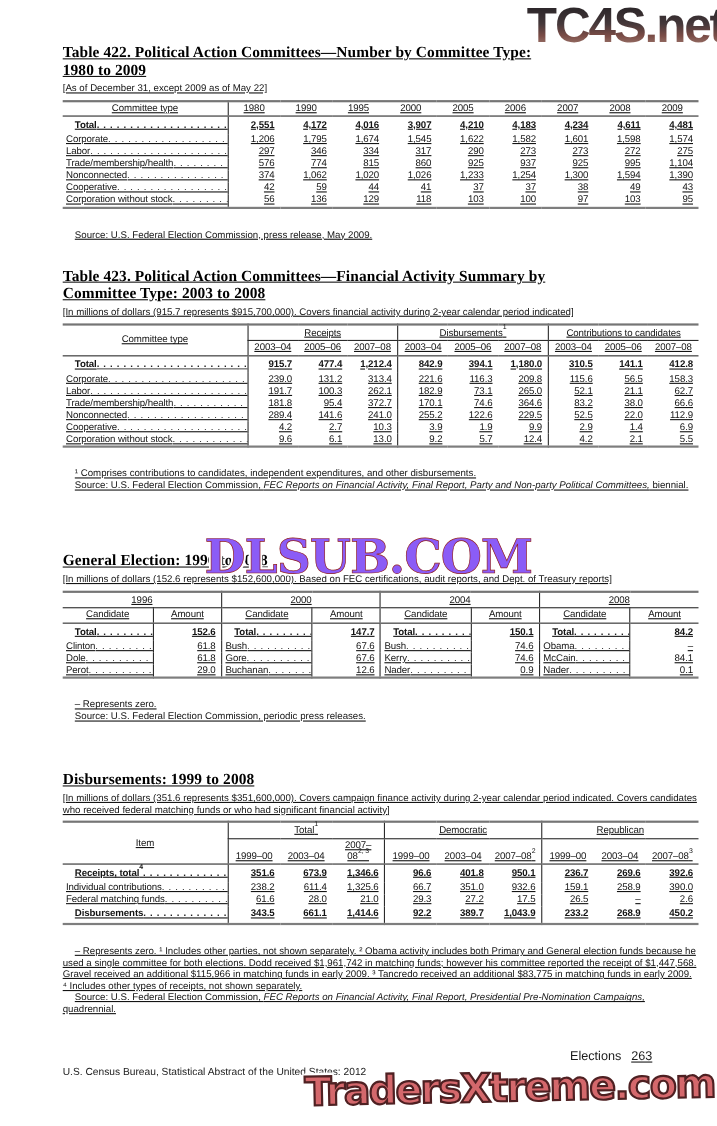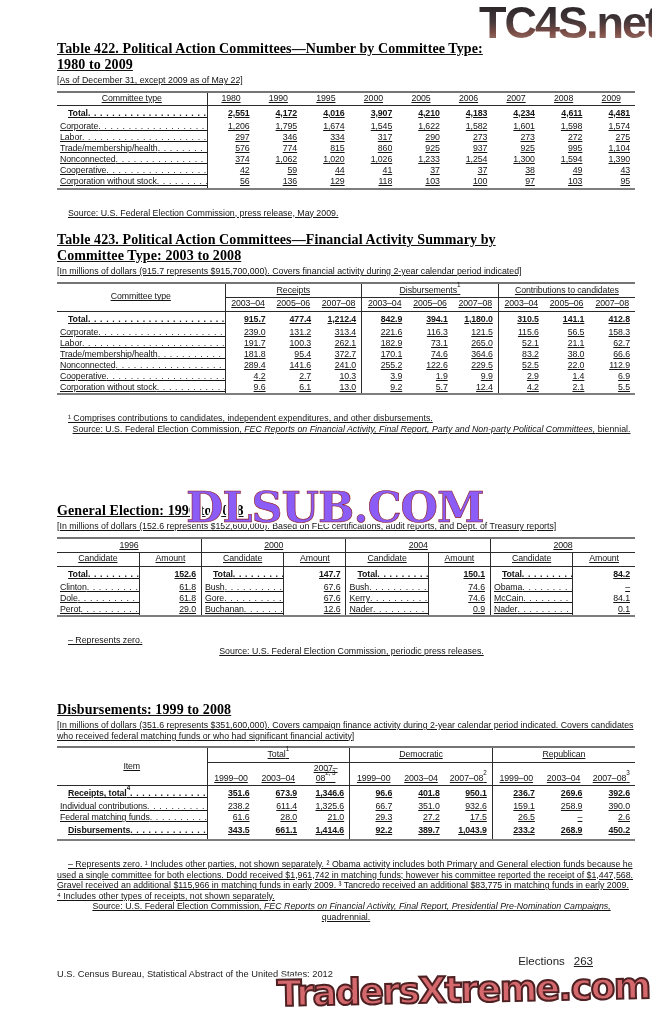--- a/index.html
+++ b/index.html
@@ -3,21 +3,21 @@
 <meta charset="utf-8">
 <style>
   html,body{margin:0;padding:0;background:#ffffff;}
   .page{position:relative;width:652px;height:1024px;background:#fff;overflow:hidden;
         font-family:"Liberation Sans",sans-serif;color:#141414;}
   .sec{position:absolute;left:57px;width:578px;text-decoration:underline;}
   .title{font-family:"Liberation Serif",serif;font-weight:bold;font-size:14px;
          line-height:15.5px;color:#000;margin:0;letter-spacing:.1px;}
   .note{font-size:8.8px;line-height:10.5px;margin:3px 0 0;}
   .fn,.src{font-size:8.8px;line-height:10.6px;margin:18px 0 0;text-indent:11px;}
-  .src.tight{margin-top:0;text-align:center;}
+  .src.tight{margin-top:0;}
   table.stat{border-collapse:collapse;table-layout:fixed;width:100%;margin-top:5px;
              font-size:8.8px;line-height:9.8px;letter-spacing:-.1px;
              border-top:2px solid #757575;border-bottom:2px solid #7e7e7e;}
   table.stat th{font-weight:normal;padding:2px 2px;}
   .grp-label{text-align:center;border-bottom:1px solid #2b2b2b;padding:2px 0 1px;}
   tr.cols th{border-bottom:1px solid #2b2b2b;text-align:center;vertical-align:bottom;padding:1px 2px 2px;}
   th.stub-head{border-bottom:1px solid #2b2b2b;text-align:center;vertical-align:middle;}
   .vr{border-left:1px solid #2b2b2b;}
   td{padding:.6px 0;vertical-align:bottom;}
   td.num{text-align:right;padding-right:5px;white-space:nowrap;}
@@ -203,21 +203,21 @@
               <td class="num ">97</td>
               <td class="num ">103</td>
               <td class="num ">95</td>
             </tr>
           </tbody>
         </table>
       </div>
     <p class="src">Source: U.S. Federal Election Commission, press release, May 2009.</p>
   </section>
 
-  <section class="sec" style="top:232px">
+  <section class="sec" style="top:244px">
     <h2 class="title"><span>Table 423. Political Action Committees—Financial Activity Summary by</span><br><span>Committee Type: 2003 to 2008</span></h2>
     <p class="note">[In millions of dollars (915.7 represents $915,700,000). Covers financial activity during 2-year calendar period indicated]</p>
     <div>
         <table class="stat">
           <colgroup>
             <col style="width:168px">
             <col>
             <col>
             <col>
             <col>
@@ -269,21 +269,21 @@
                 <span class="lblwrap">
                   <span class="lbl">Corporate</span>
                   <span class="dots"></span>
                 </span>
               </td>
               <td class="num vr">239.0</td>
               <td class="num ">131.2</td>
               <td class="num ">313.4</td>
               <td class="num vr">221.6</td>
               <td class="num ">116.3</td>
-              <td class="num ">121.5</td>
+              <td class="num ">209.8</td>
               <td class="num vr">115.6</td>
               <td class="num ">56.5</td>
               <td class="num ">158.3</td>
             </tr>
             <tr class="">
               <td class="stub-cell">
                 <span class="lblwrap">
                   <span class="lbl">Labor</span>
                   <span class="dots"></span>
                 </span>

